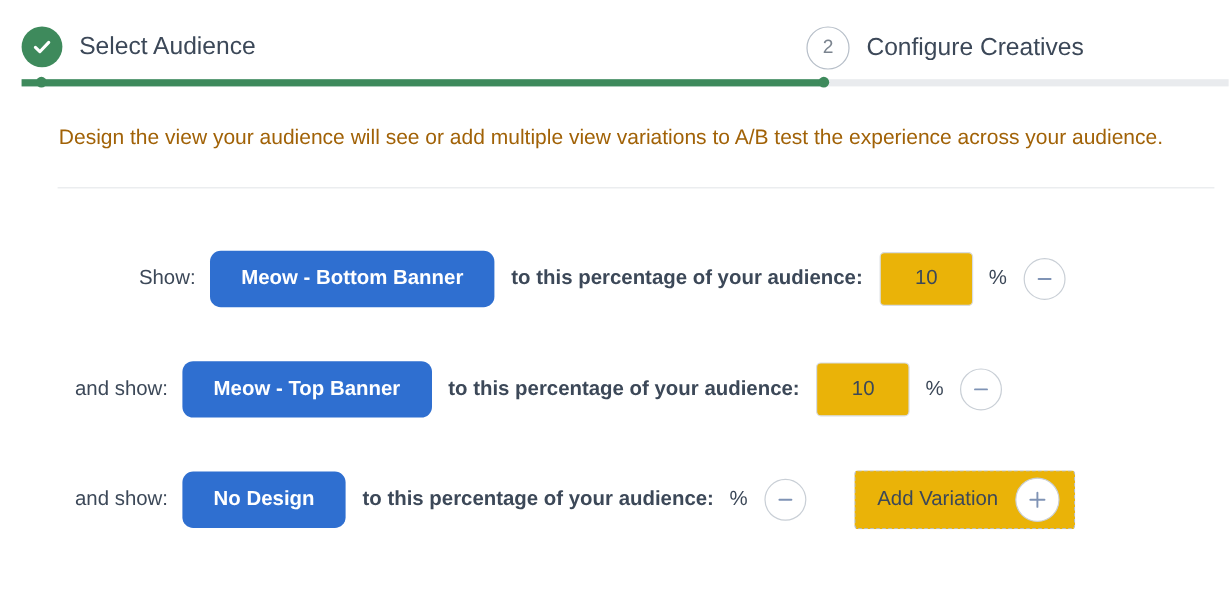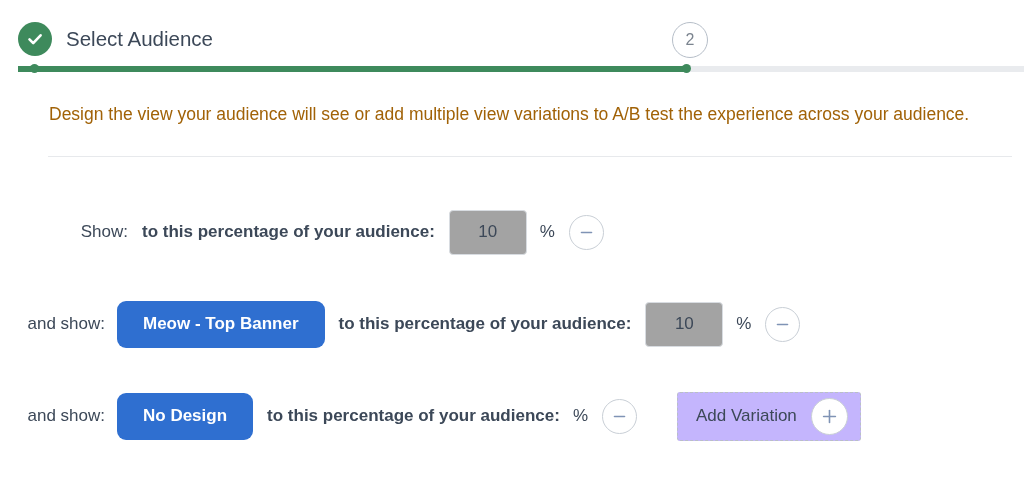--- a/index.html
+++ b/index.html
@@ -116,20 +116,21 @@
     height: 1px;
     background: #e7e9ec;
   }
 
   
   .rows {
     position: absolute;
     left: 0;
     top: 186px;
     right: 16px;
+    padding-left: 35px;
   }
   .row {
     display: flex;
     align-items: center;
     height: 92px;
   }
   .row-lead {
     font-size: 17px;
     color: #3c4858;
     text-align: right;
@@ -164,21 +165,21 @@
     flex: 0 0 auto;
     font-weight: bold;
   }
 
   .pct-input {
     margin-left: 14px;
     width: 78px;
     height: 45px;
     border: 1px solid #d8dce1;
     border-radius: 4px;
-    background: #a3a3a3;
+    background: #eab308;
     font-family: "Liberation Sans", sans-serif;
     font-size: 17px;
     color: #3c4858;
     text-align: center;
     box-sizing: border-box;
     flex: 0 0 auto;
   }
   .pct-sign {
     margin-left: 13px;
     font-size: 17px;
@@ -199,21 +200,21 @@
     cursor: pointer;
     padding: 0;
     flex: 0 0 auto;
   }
   .circle-btn svg { display: block; }
 
   .add-variation {
     margin-left: 40px;
     height: 47px;
     border: 1px dashed #b9bfc7;
-    background: #c4b5fd;
+    background: #eab308;
     border-radius: 3px;
     display: flex;
     align-items: center;
     padding: 0 12px 0 18px;
     cursor: pointer;
     flex: 0 0 auto;
   }
   .add-variation-label {
     font-size: 17px;
     color: #3c4858;
@@ -234,38 +235,40 @@
       <div class="step-marker done">
         <svg width="20" height="20" viewBox="0 0 20 20" aria-hidden="true">
           <path d="M4.5 10.4 L8.2 14.1 L15.6 6.3" fill="none" stroke="#ffffff" stroke-width="2.6" stroke-linecap="round" stroke-linejoin="round"></path>
         </svg>
       </div>
       <div class="step-label">Select Audience</div>
     </div>
 
     <div class="step step-2">
       <div class="step-marker pending">2</div>
+      <div class="step-label">Configure Creatives</div>
     </div>
 
     <div class="progress">
       <div class="progress-track"></div>
       <div class="progress-fill"></div>
       <div class="progress-dot start"></div>
       <div class="progress-dot mid"></div>
     </div>
 
   </div>
 
   <div class="desc">Design the view your audience will see or add multiple view variations to A/B test the experience across your audience.</div>
   <div class="divider"></div>
 
   <div class="rows">
 
     <div class="row row-1">
       <div class="row-lead">Show:</div>
+      <button class="variation-btn">Meow - Bottom Banner</button>
       <div class="row-text">to this percentage of your audience:</div>
       <input class="pct-input" type="text" value="10" style="">
       <div class="pct-sign">%</div>
       <button class="circle-btn">
         <span>
           <svg width="17" height="17" viewBox="0 0 17 17" aria-hidden="true">
             <line x1="3.5" y1="8.5" x2="13.5" y2="8.5" stroke="#7f93b5" stroke-width="1.6" stroke-linecap="round"></line>
           </svg>
         </span>
       </button>

